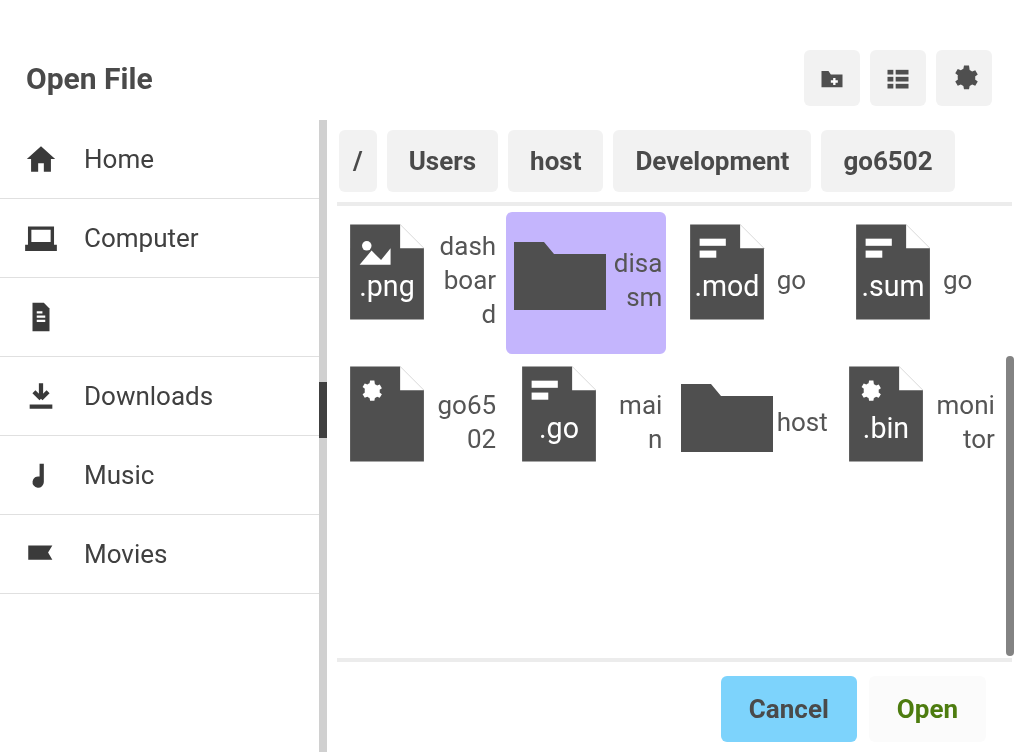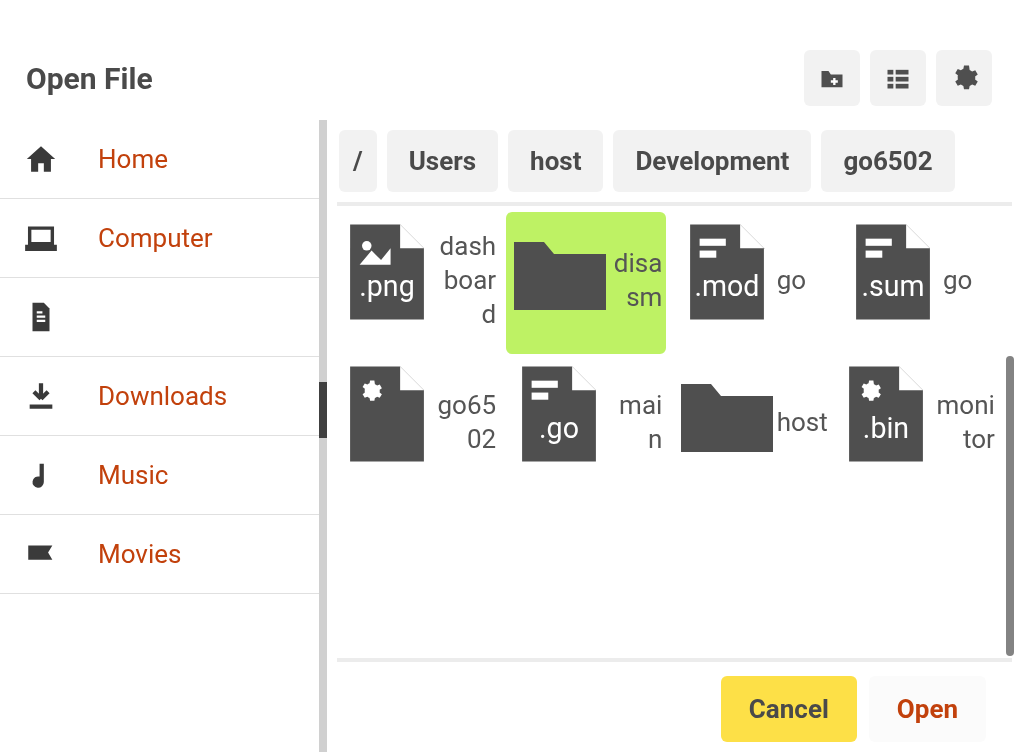--- a/index.html
+++ b/index.html
@@ -51,26 +51,26 @@
   }
   .sidebar {
     width: 327px;
     border-right: 8px solid #d0d0d0;
     position: relative;
     padding-top: 0;
   }
   .sidebar-item {
     display: flex;
     align-items: center;
-    gap: 40px;
+    gap: 26px;
     padding: 22px 18px 22px 24px;
     border-bottom: 1px solid #e0e0e0;
     cursor: pointer;
     font-size: 26px;
-    color: #c2410c;
+    color: #404040;
   }
   .sidebar-item:first-child { border-top: none; }
   .sidebar-item svg { fill: #3a3a3a; width: 34px; height: 34px; flex-shrink: 0; }
   .sidebar-marker {
     position: absolute;
     right: -8px;
     top: 262px;
     width: 8px;
     height: 56px;
     background: #404040;
@@ -119,21 +119,21 @@
   }
   .file-item {
     width: 160px;
     display: flex;
     flex-direction: row;
     align-items: center;
     cursor: pointer;
     padding: 10px 4px 14px 4px;
     border-radius: 6px;
   }
-  .file-item.selected { background: #bef264; }
+  .file-item.selected { background: #c4b5fd; }
   .file-icon-wrap {
     width: 100px;
     height: 100px;
     display:flex;
     align-items:center;
     justify-content:center;
     margin-bottom: 18px;
   }
   .file-icon-wrap svg { width: 86px; height: 100px; fill: #4f4f4f; }
   .folder-icon-wrap svg { width: 110px; height: 88px; fill: #4f4f4f; }
@@ -162,31 +162,31 @@
   }
   .footer {
     display: flex;
     justify-content: flex-end;
     gap: 12px;
     padding: 14px 26px 10px 0;
     border-top: 4px solid #ececec;
     margin-right: 6px;
   }
   .footer-btn {
-    background: #fde047;
+    background: #7dd3fc;
     border-radius: 6px;
     padding: 18px 28px;
     font-size: 26px;
     font-weight: 700;
     color: #4a4a4a;
     cursor: pointer;
   }
   .footer-btn.disabled {
     background: #fbfbfb;
-    color: #c2410c;
+    color: #4d7c0f;
     cursor: default;
   }
 </style>
 </head>
 <body>
 
 <svg width="0" height="0" style="position:absolute">
   <defs>
     <g id="i-home">
         <path d="M12 3l10 9h-3v9h-5v-6h-4v6H5v-9H2z"></path>

